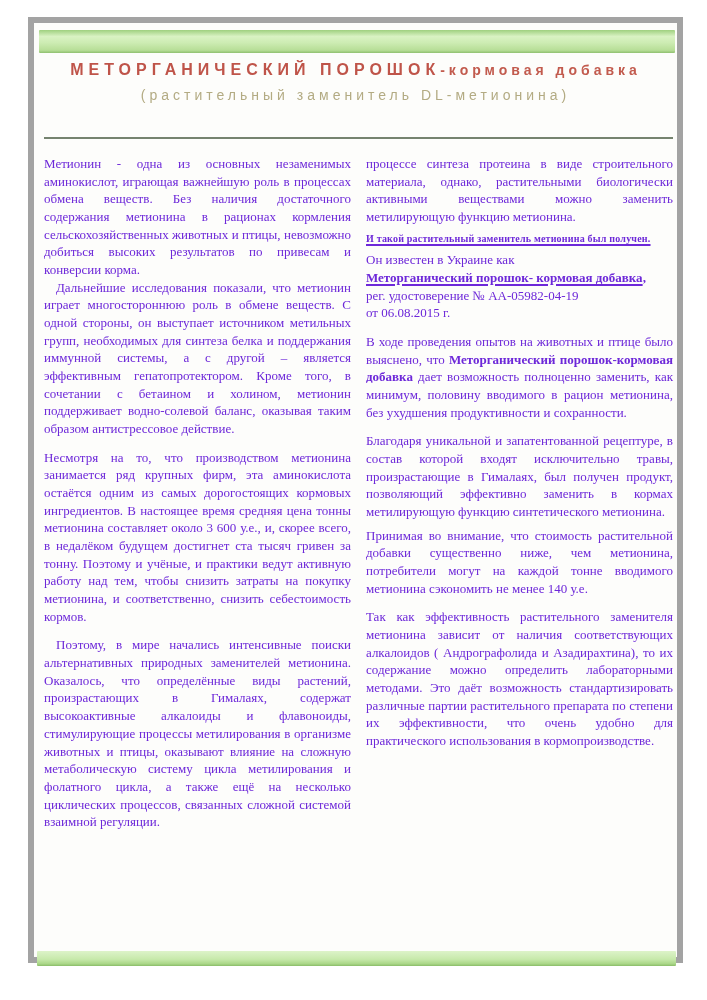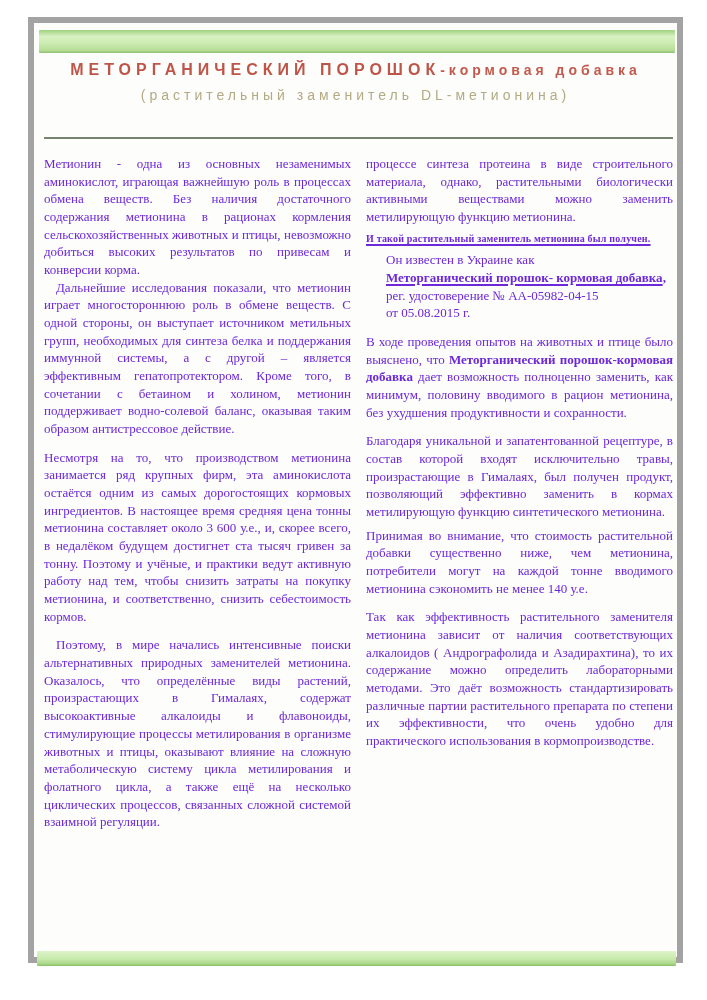--- a/index.html
+++ b/index.html
@@ -98,21 +98,21 @@
     font-weight: 700;
     text-decoration: underline;
     text-decoration-thickness: 1.5px;
     text-underline-offset: 2px;
   }
   .heading-1 {
     font-size: 10px;
     letter-spacing: 0.2px;
   }
   .reg-block { text-align: left; }
-  .reg-block .line { display: block; margin-left: 20px; }
+  .reg-block .line { display: block; }
   .bottom-bar {
     position: absolute;
     left: 3px;
     right: 1px;
     bottom: -9px;
     height: 15px;
     background: linear-gradient(to bottom, #ddf3c9 0%, #c7e9ab 55%, #aad788 85%, #8abc68 100%);
     border-radius: 1px;
   }
 </style>
@@ -141,22 +141,22 @@
         <p class="just gap">Несмотря на то, что производством метионина занимается ряд крупных фирм, эта аминокислота остаётся одним из самых дорогостоящих кормовых ингредиентов. В настоящее время средняя цена тонны метионина составляет около 3 600 у.е., и, скорее всего, в недалёком будущем достигнет ста тысяч гривен за тонну. Поэтому и учёные, и практики ведут активную работу над тем, чтобы снизить затраты на покупку метионина, и соответственно, снизить себестоимость кормов.</p>
         <p class="just indent gap">Поэтому, в мире начались интенсивные поиски альтернативных природных заменителей метионина.  Оказалось, что определённые виды растений, произрастающих в Гималаях, содержат высокоактивные алкалоиды и флавоноиды, стимулирующие процессы метилирования в организме животных и птицы, оказывают влияние на сложную метаболическую систему цикла метилирования и фолатного цикла, а также ещё на несколько циклических процессов, связанных сложной системой взаимной регуляции.</p>
       </div>
 
       <div class="col">
         <p class="just">процессе синтеза протеина в виде строительного материала, однако, растительными биологически активными веществами можно заменить метилирующую функцию метионина.</p>
         <p class="just heading-1 gap-sm"><span class="bu">И такой растительный заменитель метионина был получен.</span></p>
         <p class="reg-block gap-sm">
           <span class="line">Он известен в Украине как</span>
           <span class="line"><span class="bu">Меторганический порошок- кормовая добавка</span><span class="bold">,</span></span>
-          <span class="line">рег. удостоверение № АА-05982-04-15</span>
-          <span class="line">от 05.08.2015 г.</span>
+          <span class="line">рег. удостоверение № АА-05982-04-19</span>
+          <span class="line">от 06.08.2015 г.</span>
         </p>
         <p class="just gap"><span>В ходе проведения опытов на животных и птице было выяснено, что </span><span class="bold">Меторганический порошок-кормовая добавка</span><span> дает возможность полноценно заменить, как минимум, половину вводимого в рацион метионина, без ухудшения продуктивности и сохранности.</span></p>
         <p class="just gap">Благодаря уникальной и запатентованной рецептуре, в состав которой входят исключительно травы, произрастающие в Гималаях, был получен продукт, позволяющий эффективно заменить в кормах метилирующую функцию синтетического метионина.</p>
         <p class="just gap-sm">Принимая во внимание, что стоимость растительной добавки существенно ниже, чем метионина, потребители могут на каждой тонне вводимого метионина сэкономить не менее 140 у.е.</p>
         <p class="just gap">Так как эффективность растительного заменителя метионина зависит от наличия соответствующих алкалоидов ( Андрографолида и Азадирахтина), то их содержание можно определить лабораторными методами.  Это даёт возможность стандартизировать различные партии растительного препарата по степени их эффективности, что очень удобно для практического использования в кормопроизводстве.</p>
       </div>
 
     </div>
 
     <div class="bottom-bar"></div>

